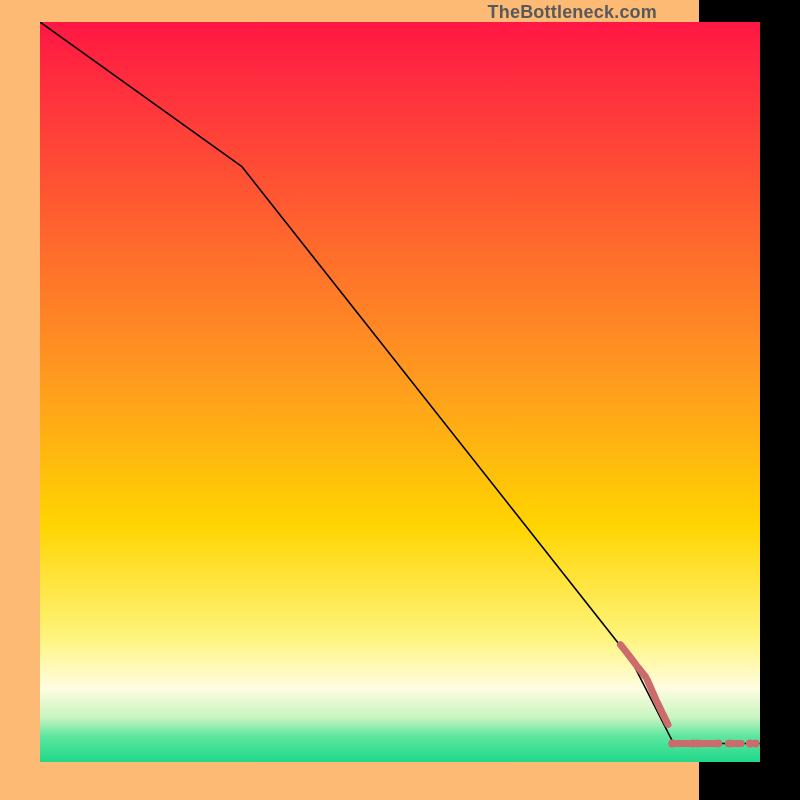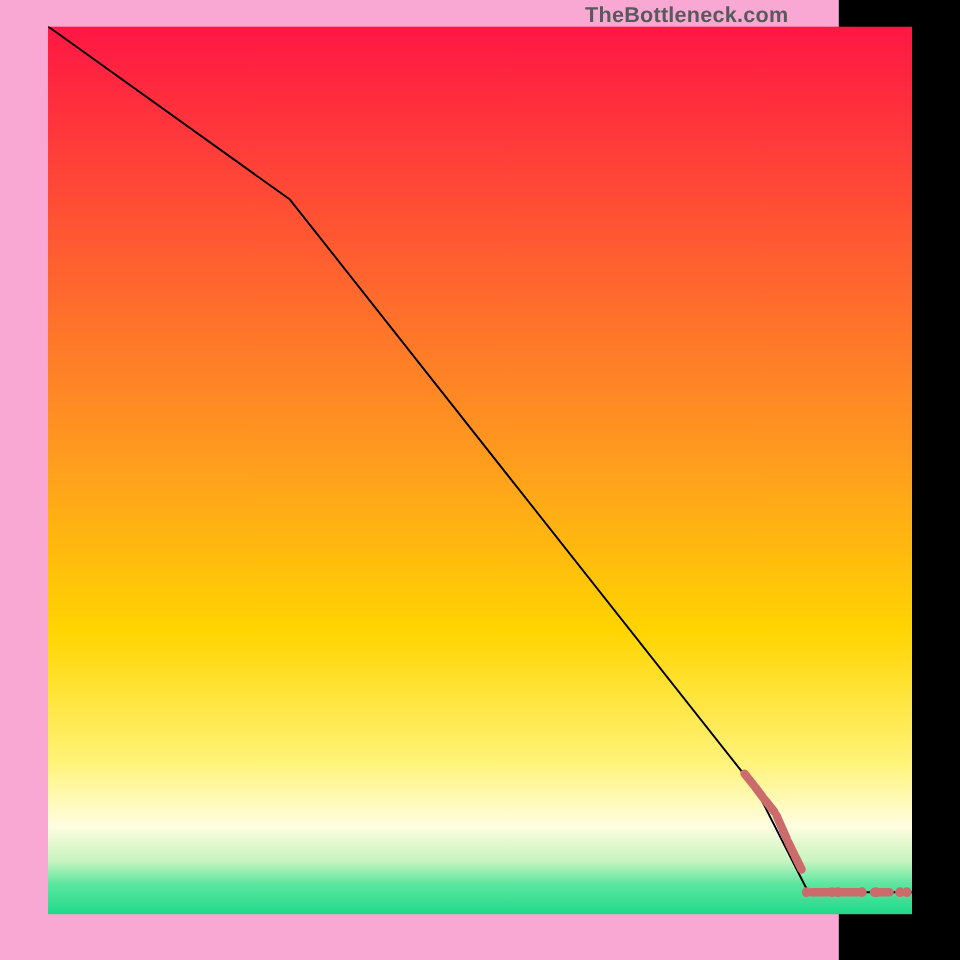--- a/index.html
+++ b/index.html
@@ -1,21 +1,21 @@
 <!DOCTYPE html>
 <html><head>
 <meta charset="utf-8">
 <style>
   * { margin: 0; padding: 0; box-sizing: border-box; }
   html, body { width: 800px; height: 800px; overflow: hidden; background: #000; }
   .stage {
     position: relative;
     width: 699px;
     height: 800px;
-    background: #f9a8d4;
+    background: #fdba74;
   }
   .plot {
     position: absolute;
     left: 40px;
     top: 22px;
     width: 720px;
     height: 740px;
   }
   .gradient {
     position: absolute;

